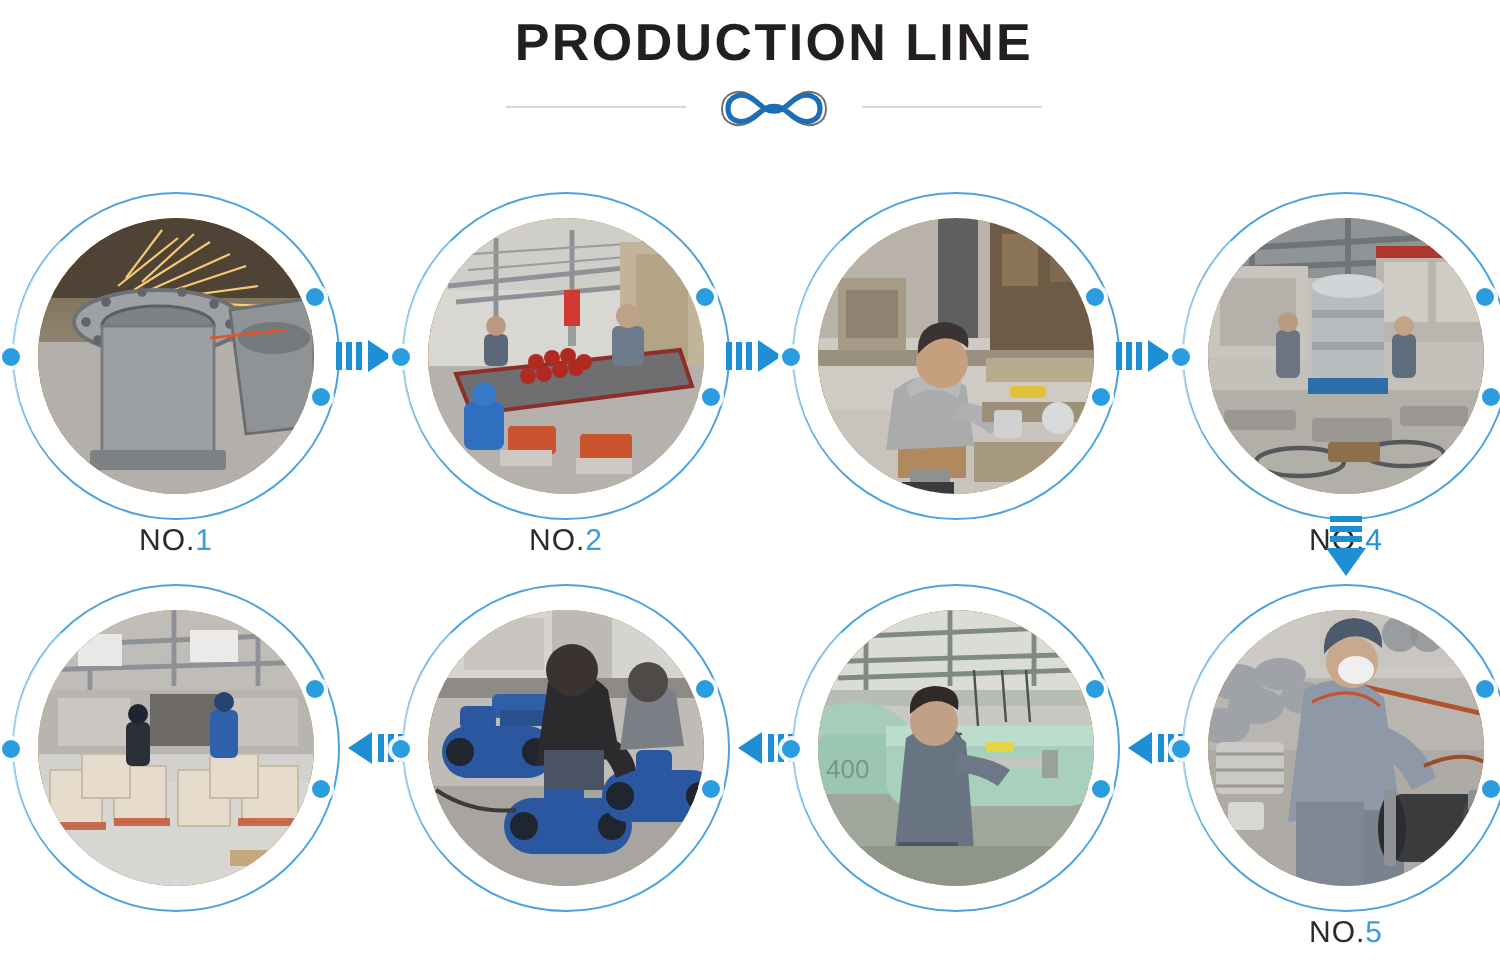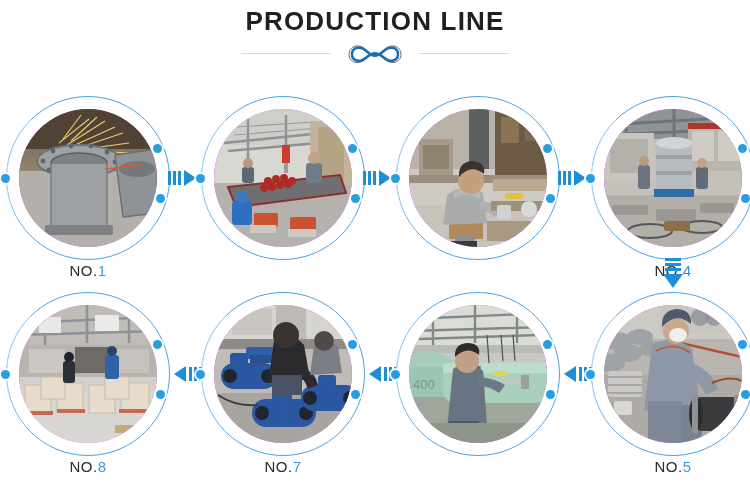--- a/index.html
+++ b/index.html
@@ -15,21 +15,21 @@
   #page {
     position: relative;
     width: 750px;
     height: 488px;
     background: #ffffff;
   }
 
   
   .header {
     position: absolute;
-    left: 0; top: 0;
+    left: 12px; top: 0;
     width: 628px;
     height: 96px;
     text-align: center;
   }
 
   .page-title {
     position: absolute;
     left: 0; top: 6px;
     width: 750px;
     font-size: 26px;
@@ -111,21 +111,21 @@
     border-top-color: transparent;
     border-right-color: transparent;
   }
 
   .photo {
     position: absolute;
     left: 13px; top: 13px;
     width: 138px; height: 138px;
     border-radius: 50%;
     overflow: hidden;
-    background: #d946ef;
+    background: #a16207;
   }
 
   .photo svg { display: block; width: 138px; height: 138px; }
 
   .dot {
     position: absolute;
     width: 9px; height: 9px;
     border-radius: 50%;
     background: #2a9de0;
     box-shadow: 0 0 0 2px rgba(255,255,255,0.9);
@@ -330,20 +330,23 @@
               <g fill="#cdc9c2">
                 <rect x="36" y="116" width="26" height="8"></rect>
                 <rect x="74" y="120" width="28" height="8"></rect>
               </g>
             </g>
           </svg>
         </div>
         <span class="dot dot-l"></span>
         <span class="dot dot-ru"></span>
         <span class="dot dot-rd"></span>
+        <div class="label">
+          <span>NO.</span><span class="num">2</span>
+        </div>
       </div>
 
       <div class="arrow-h" style="left:363px;">
         <svg viewBox="0 0 34 20" width="34" height="20" aria-hidden="true">
           <g fill="#1e8fd5">
             <rect x="0" y="3" width="3" height="14"></rect>
             <rect x="5" y="3" width="3" height="14"></rect>
             <rect x="10" y="3" width="3" height="14"></rect>
             <path d="M16 2 L28 10 L16 18 Z"></path>
           </g>
@@ -531,23 +534,20 @@
                 <rect x="86" y="50" width="14" height="24" rx="3" fill="#2e61a8"></rect>
                 <circle cx="93" cy="46" r="5" fill="#23456f"></circle>
               </g>
               <rect x="96" y="120" width="30" height="8" fill="#c3a87e"></rect>
             </g>
           </svg>
         </div>
         <span class="dot dot-l"></span>
         <span class="dot dot-ru"></span>
         <span class="dot dot-rd"></span>
-        <div class="label">
-          <span>NO.</span><span class="num">8</span>
-        </div>
       </div>
 
       <div class="arrow-h" style="left:168px;">
         <svg viewBox="0 0 34 20" width="34" height="20" aria-hidden="true">
           <g fill="#1e8fd5">
             <path d="M18 2 L6 10 L18 18 Z"></path>
             <rect x="21" y="3" width="3" height="14"></rect>
             <rect x="26" y="3" width="3" height="14"></rect>
             <rect x="31" y="3" width="3" height="14"></rect>
           </g>
@@ -614,23 +614,20 @@
                 <path d="M100 40 q14 -8 24 2 l4 26 l-32 2 z" fill="#7b7e84"></path>
                 <circle cx="110" cy="36" r="10" fill="#4e4a48"></circle>
               </g>
               <path d="M4 90 q18 12 40 10" stroke="#3a3a3c" stroke-width="2" fill="none"></path>
             </g>
           </svg>
         </div>
         <span class="dot dot-l"></span>
         <span class="dot dot-ru"></span>
         <span class="dot dot-rd"></span>
-        <div class="label">
-          <span>NO.</span><span class="num">7</span>
-        </div>
       </div>
 
       <div class="arrow-h" style="left:363px;">
         <svg viewBox="0 0 34 20" width="34" height="20" aria-hidden="true">
           <g fill="#1e8fd5">
             <path d="M18 2 L6 10 L18 18 Z"></path>
             <rect x="21" y="3" width="3" height="14"></rect>
             <rect x="26" y="3" width="3" height="14"></rect>
             <rect x="31" y="3" width="3" height="14"></rect>
           </g>

